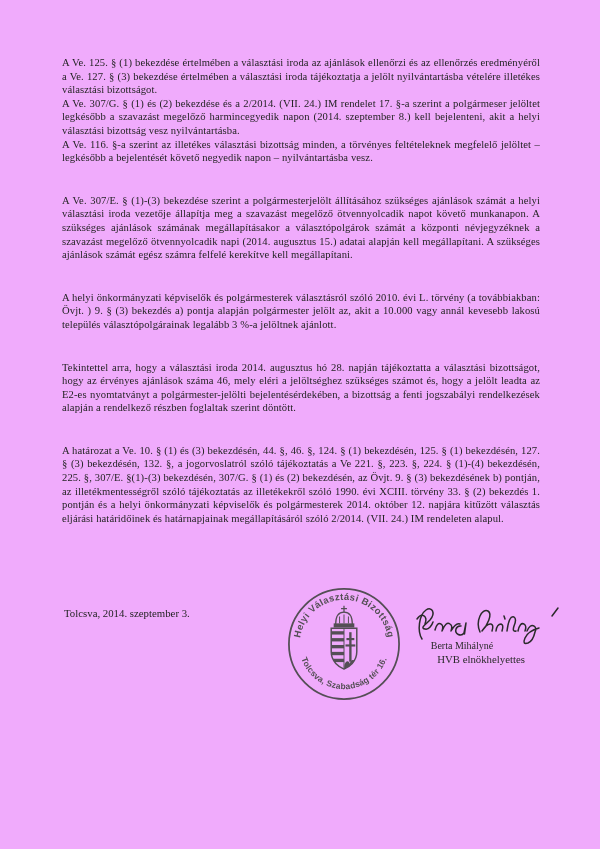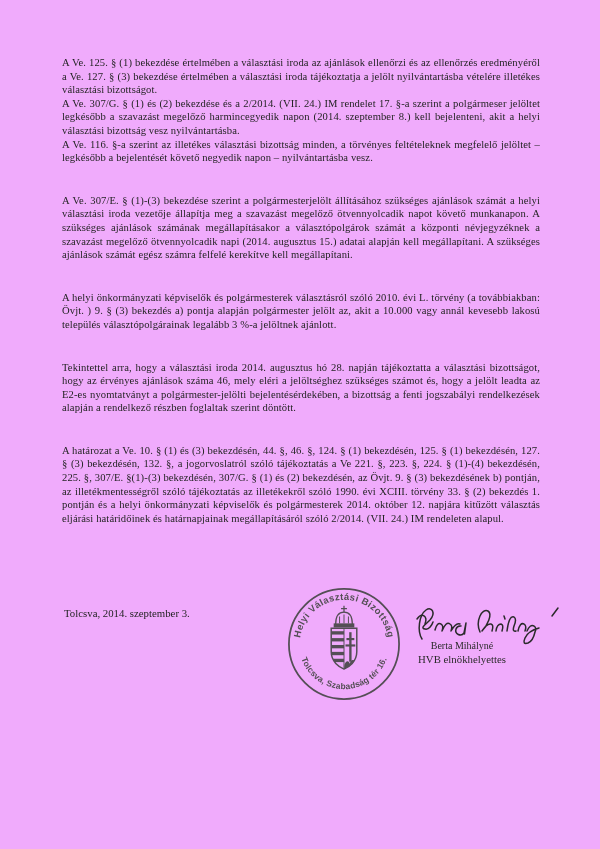--- a/index.html
+++ b/index.html
@@ -52,21 +52,21 @@
     position:absolute;
     left:402px; top:640px; width:120px;
     text-align:center;
     font-size:10px;
     color:#2a2a2a;
     white-space:nowrap;
   }
   .sig-title {
     position:absolute;
     left:399px; top:653px; width:126px;
-    text-align:center;
+    text-align:right;
     font-size:10.8px;
     color:#2a2a2a;
     white-space:nowrap;
   }
 </style>
 </head>
 <body>
 
 <div class="page">
 

